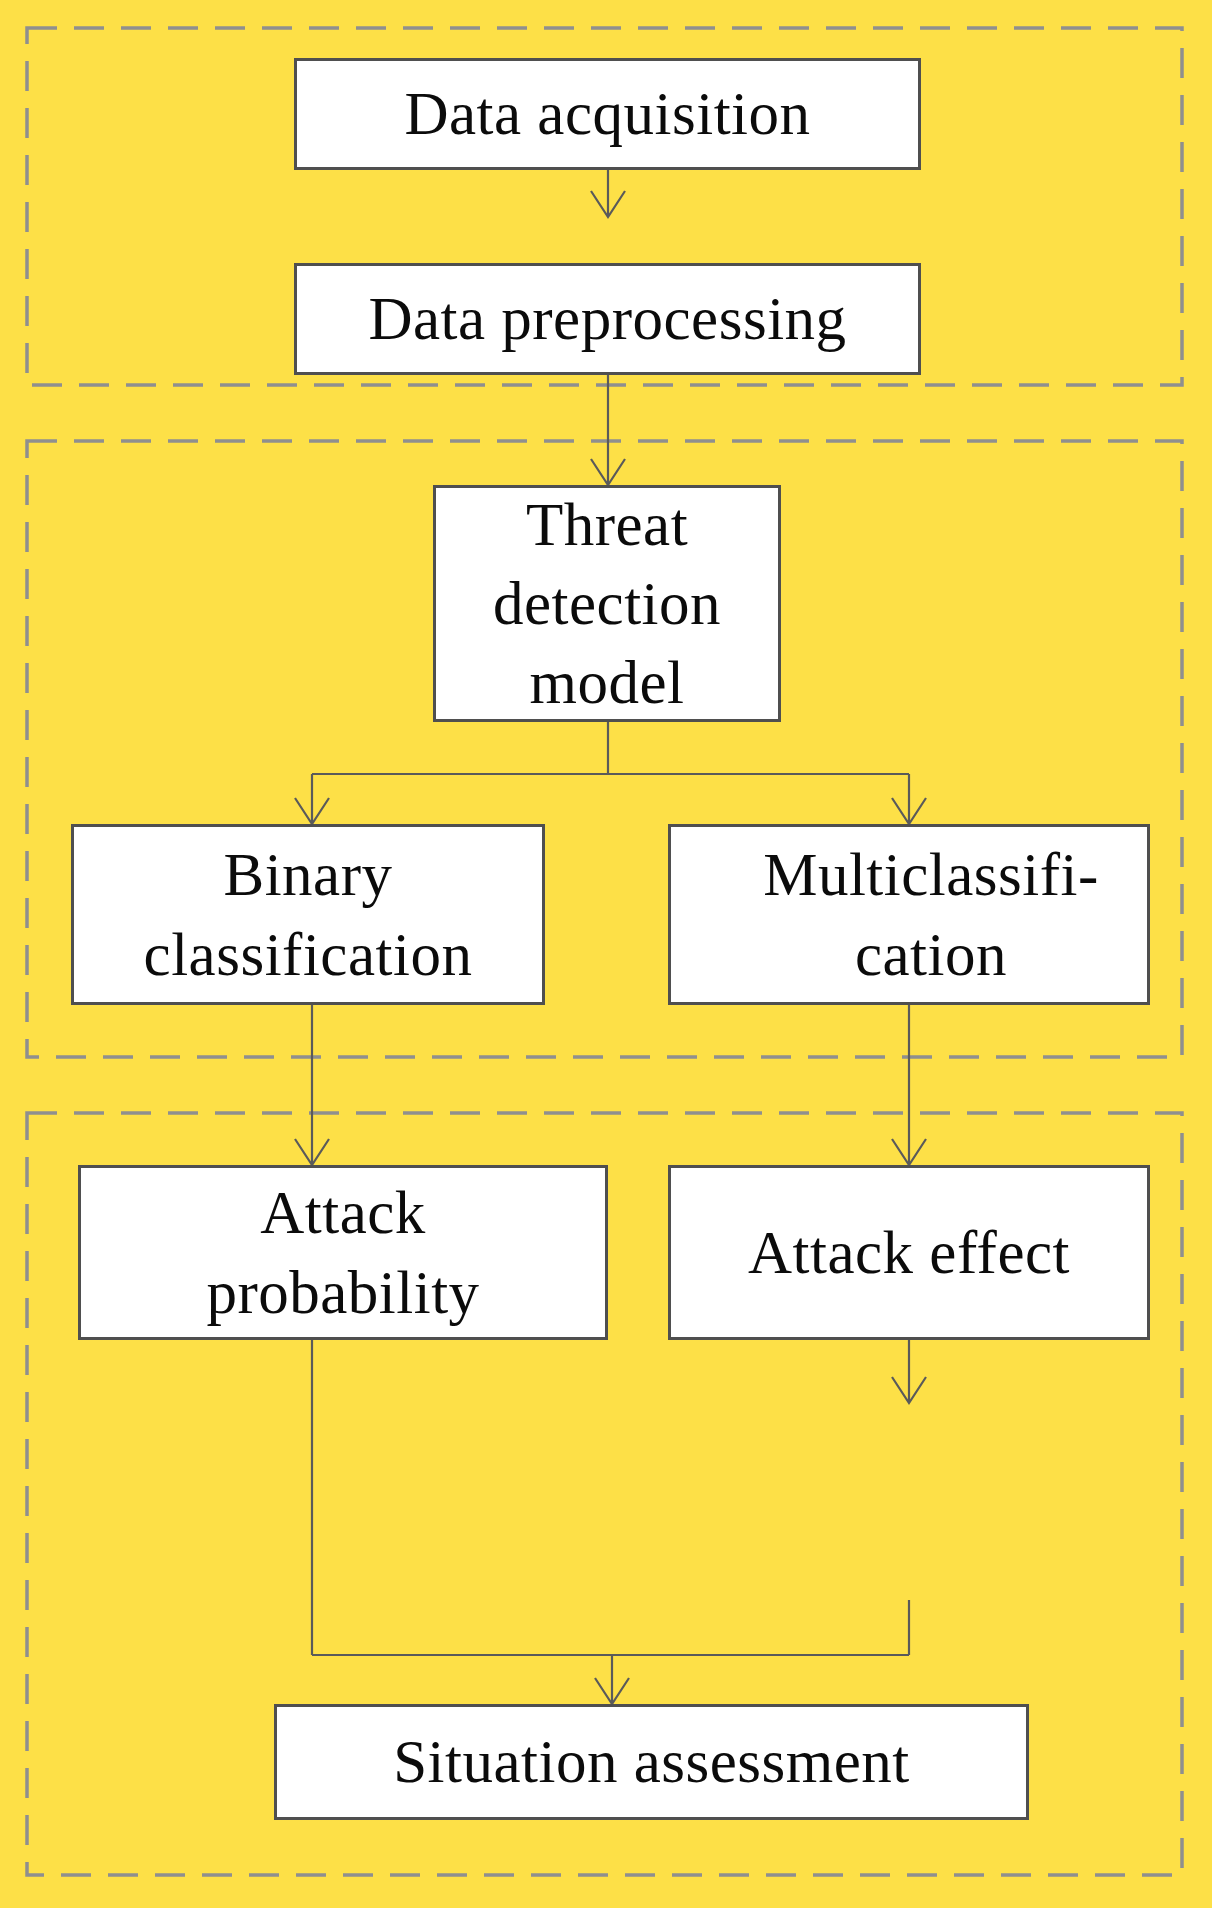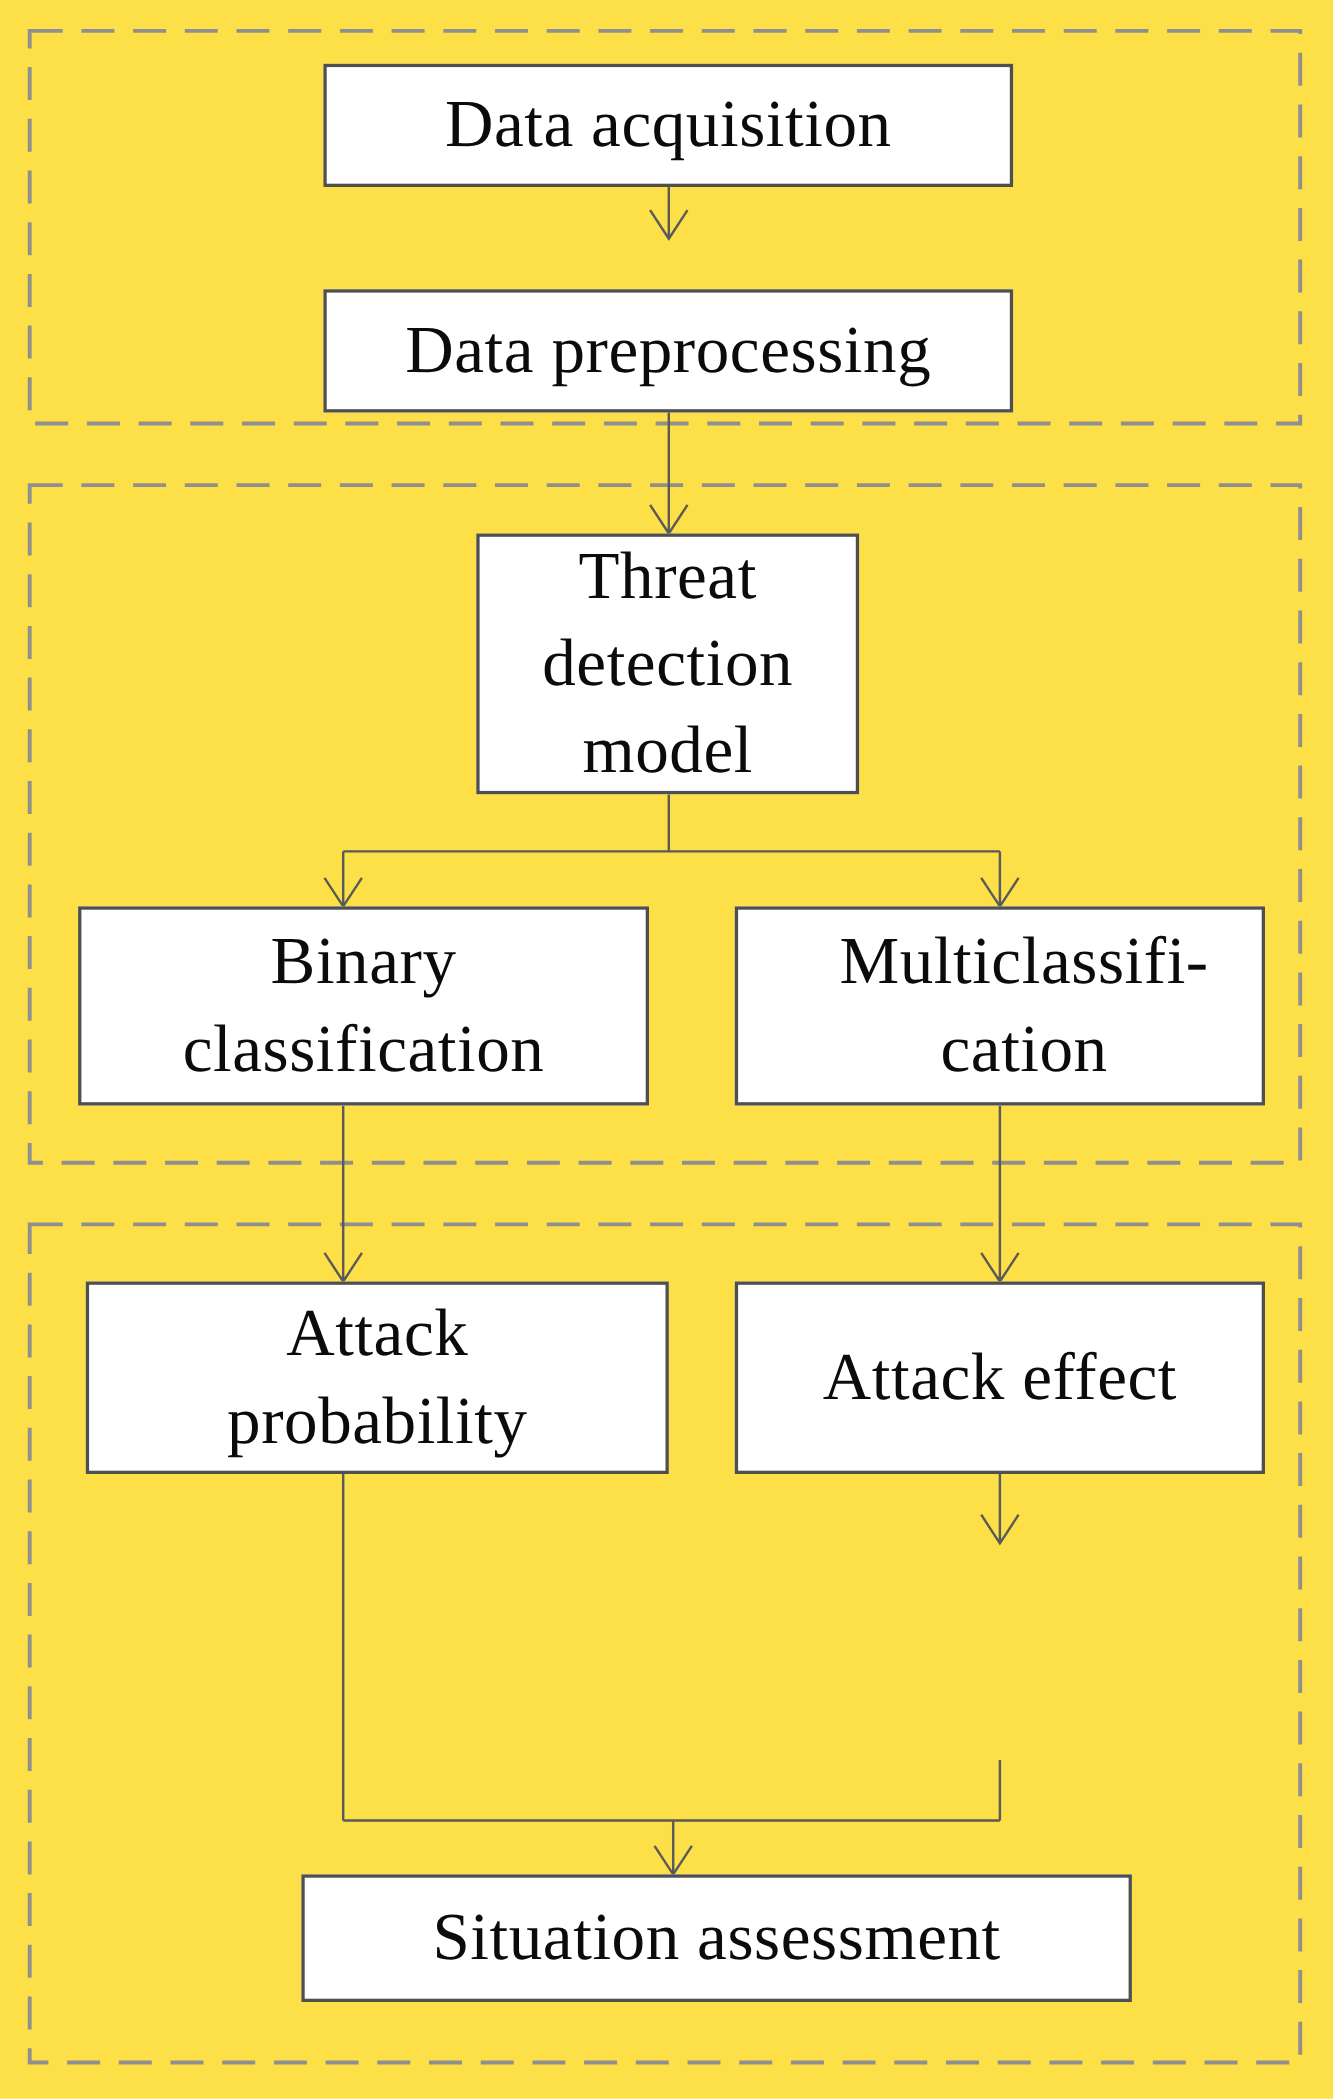--- a/index.html
+++ b/index.html
@@ -29,21 +29,21 @@
     font-size: 61px;
     line-height: 1.3;
     color: #0b0b0b;
     white-space: pre-line;
     letter-spacing: 0.5px;
   }
   
   #n-data-acquisition      { left: 294px;  top: 58px;   width: 627px; height: 112px; }
   #n-data-preprocessing    { left: 294px;  top: 217px;  width: 627px; height: 112px; margin-top: 46px; }
   #n-threat-detection      { left: 433px;  top: 485px;  width: 348px; height: 237px; }
-  #n-binary-classification { left: 71px;   top: 824px;  width: 519px; height: 181px; }
+  #n-binary-classification { left: 71px;   top: 824px;  width: 474px; height: 181px; }
   #n-multiclassification   { left: 668px;  top: 824px;  width: 482px; height: 181px; padding-left: 44px; }
   #n-attack-probability    { left: 78px;   top: 1165px; width: 530px; height: 175px; }
   #n-attack-effect         { left: 668px;  top: 1165px; width: 482px; height: 175px; }
   #n-ahp-analysis          { left: 668px;  top: 1403px; width: 482px; height: 197px; }
   #n-situation-assessment  { left: 274px;  top: 1704px; width: 755px; height: 116px; }
 </style>
 </head>
 <body>
 
 <div class="canvas">

